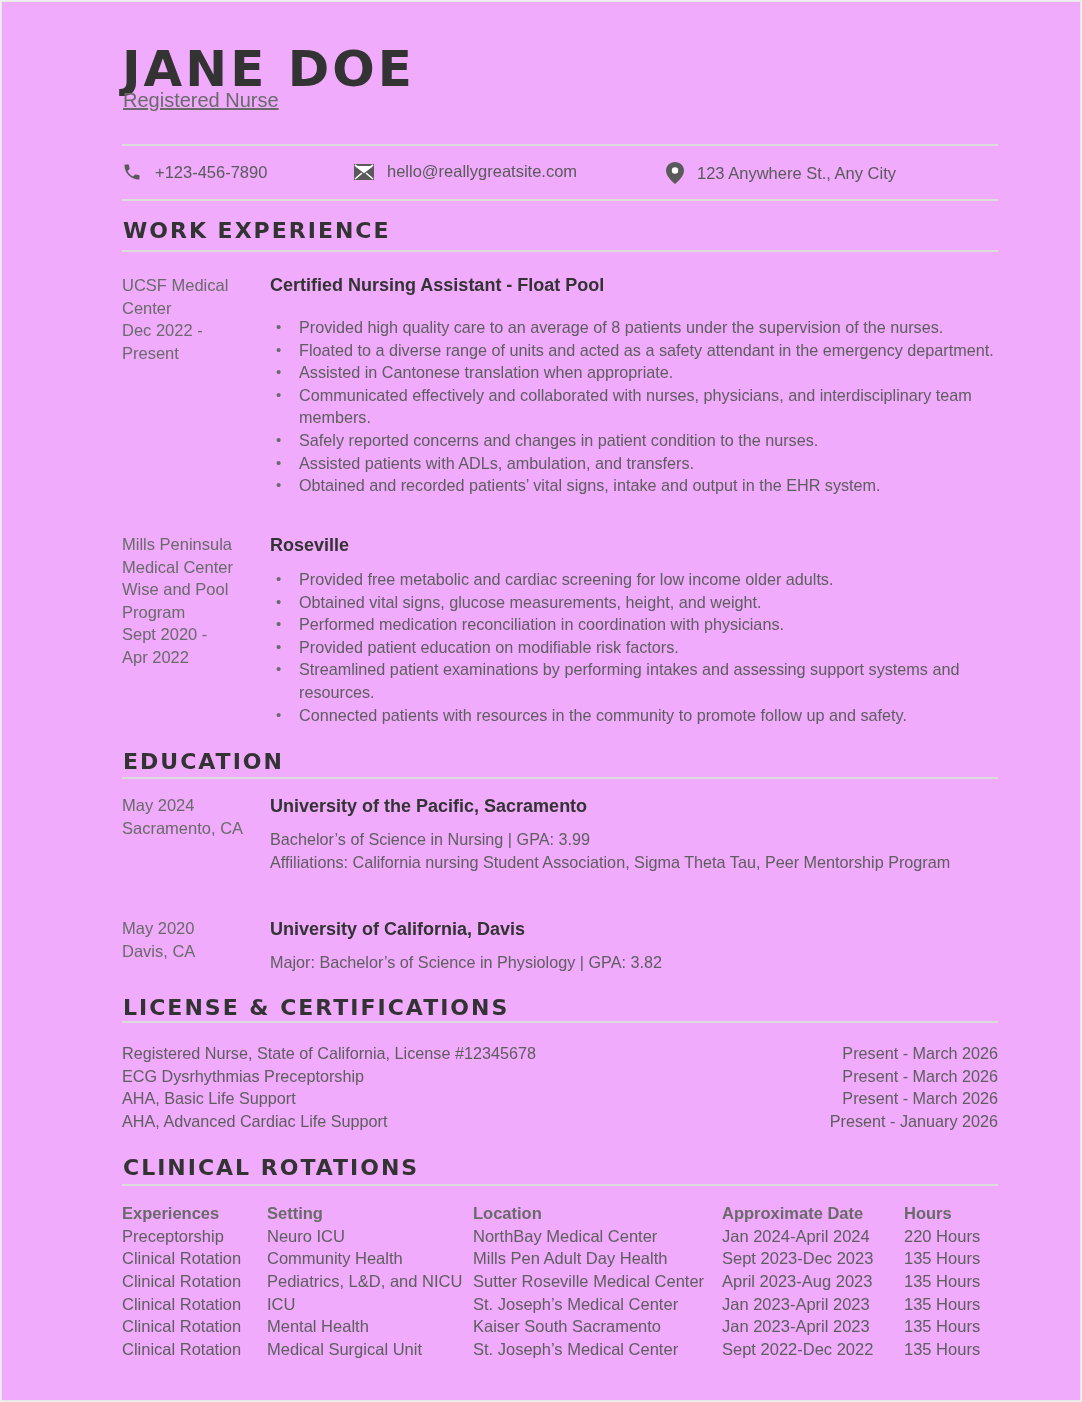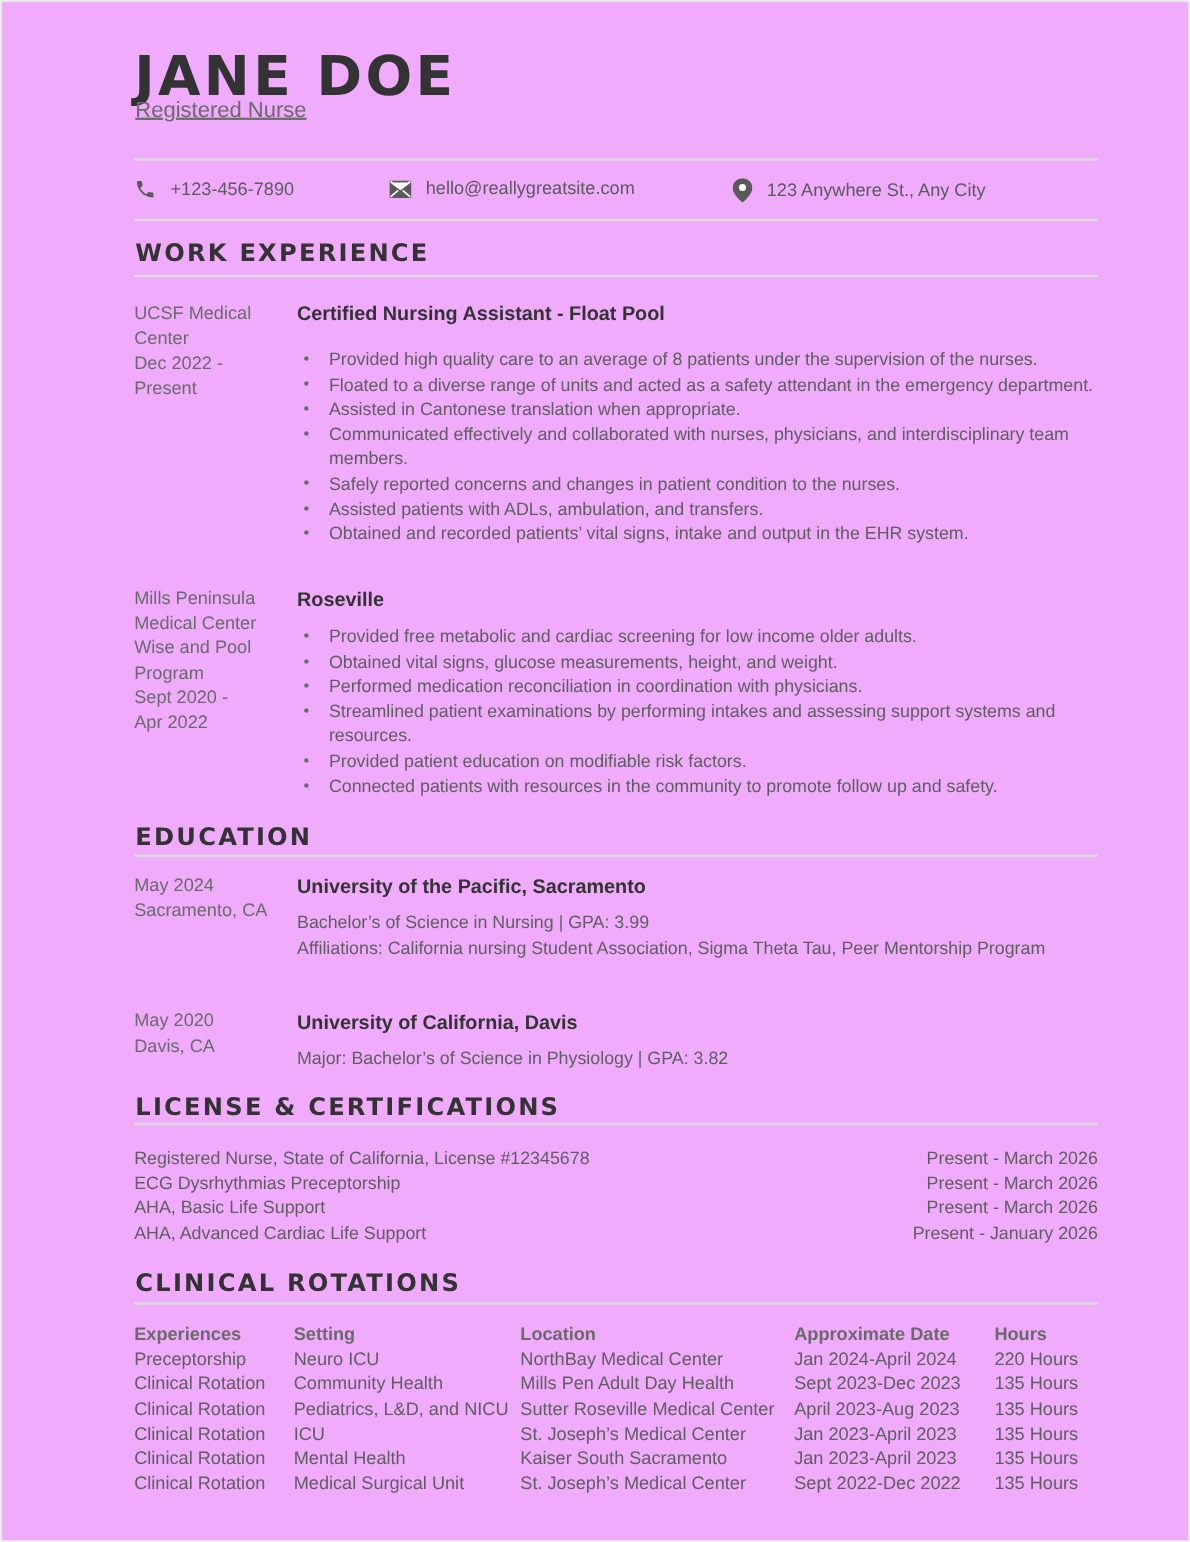--- a/index.html
+++ b/index.html
@@ -126,22 +126,22 @@
         <div>Program</div>
         <div>Sept 2020 -</div>
         <div>Apr 2022</div>
       </div>
       <div class="entry-right">
         <h3 class="entry-heading" style="margin-top:1px">Roseville</h3>
         <ul class="bullets" style="margin-top:12px">
           <li>Provided free metabolic and cardiac screening for low income older adults.</li>
           <li>Obtained vital signs, glucose measurements, height, and weight.</li>
           <li>Performed medication reconciliation in coordination with physicians.</li>
+          <li>Provided patient education on modifiable risk factors.</li>
           <li>Streamlined patient examinations by performing intakes and assessing support systems and resources.</li>
-          <li>Provided patient education on modifiable risk factors.</li>
           <li>Connected patients with resources in the community to promote follow up and safety.</li>
         </ul>
       </div>
     </div>
 
     <h2 class="section-title" style="top:746px">EDUCATION</h2>
     <div class="rule" style="top:775px"></div>
 
     <div class="entry" style="top:792px">
       <div class="entry-left">

